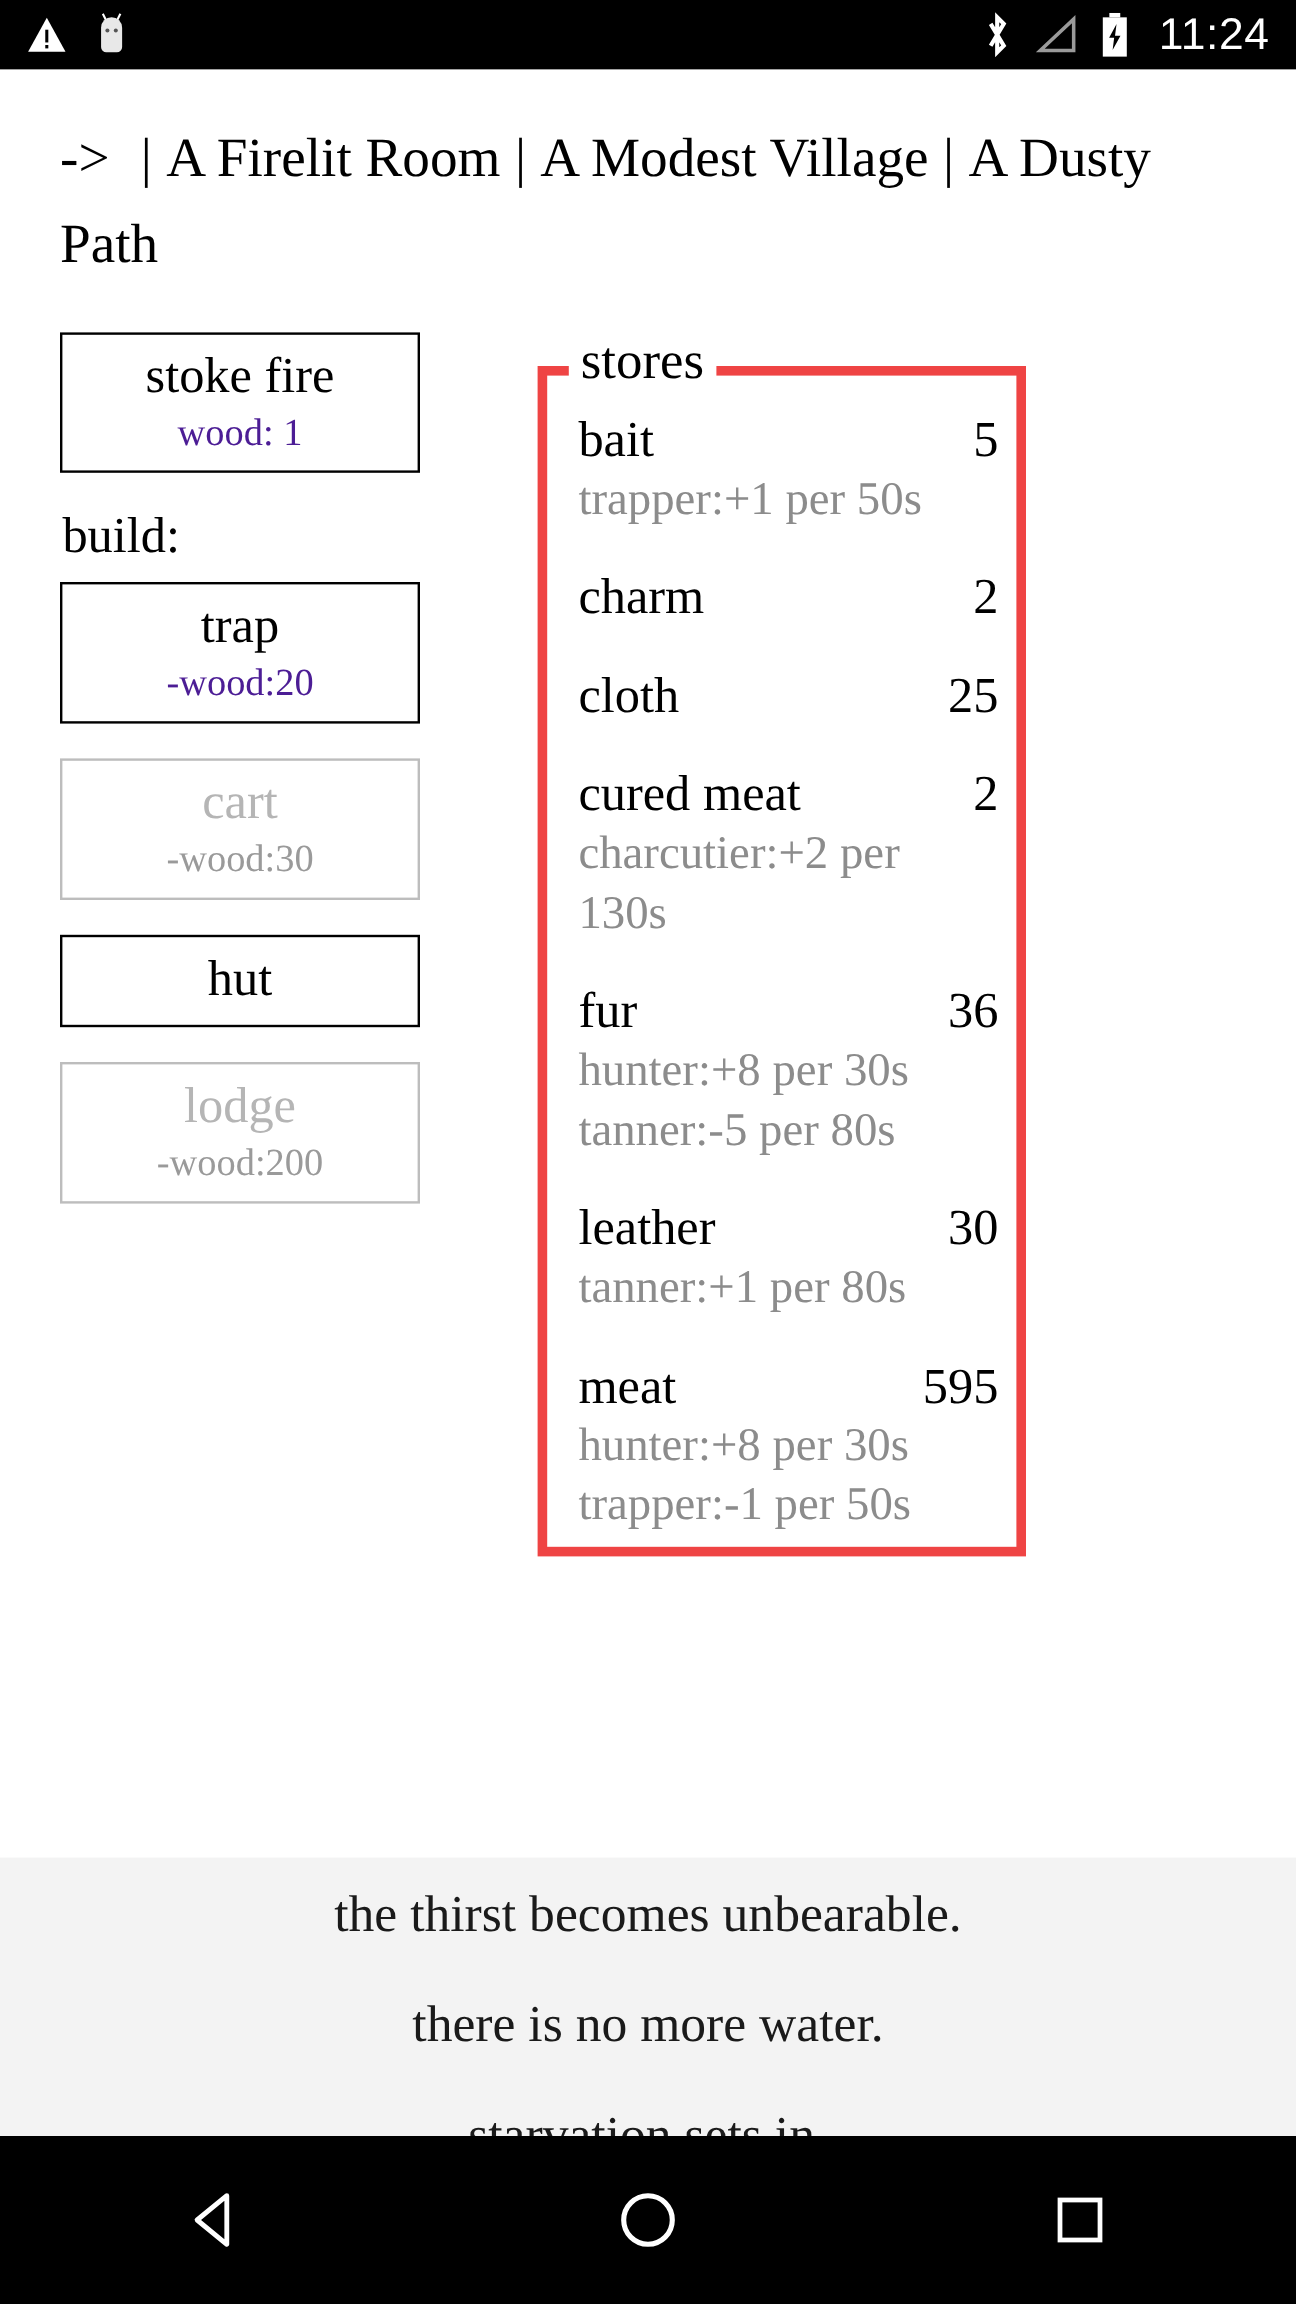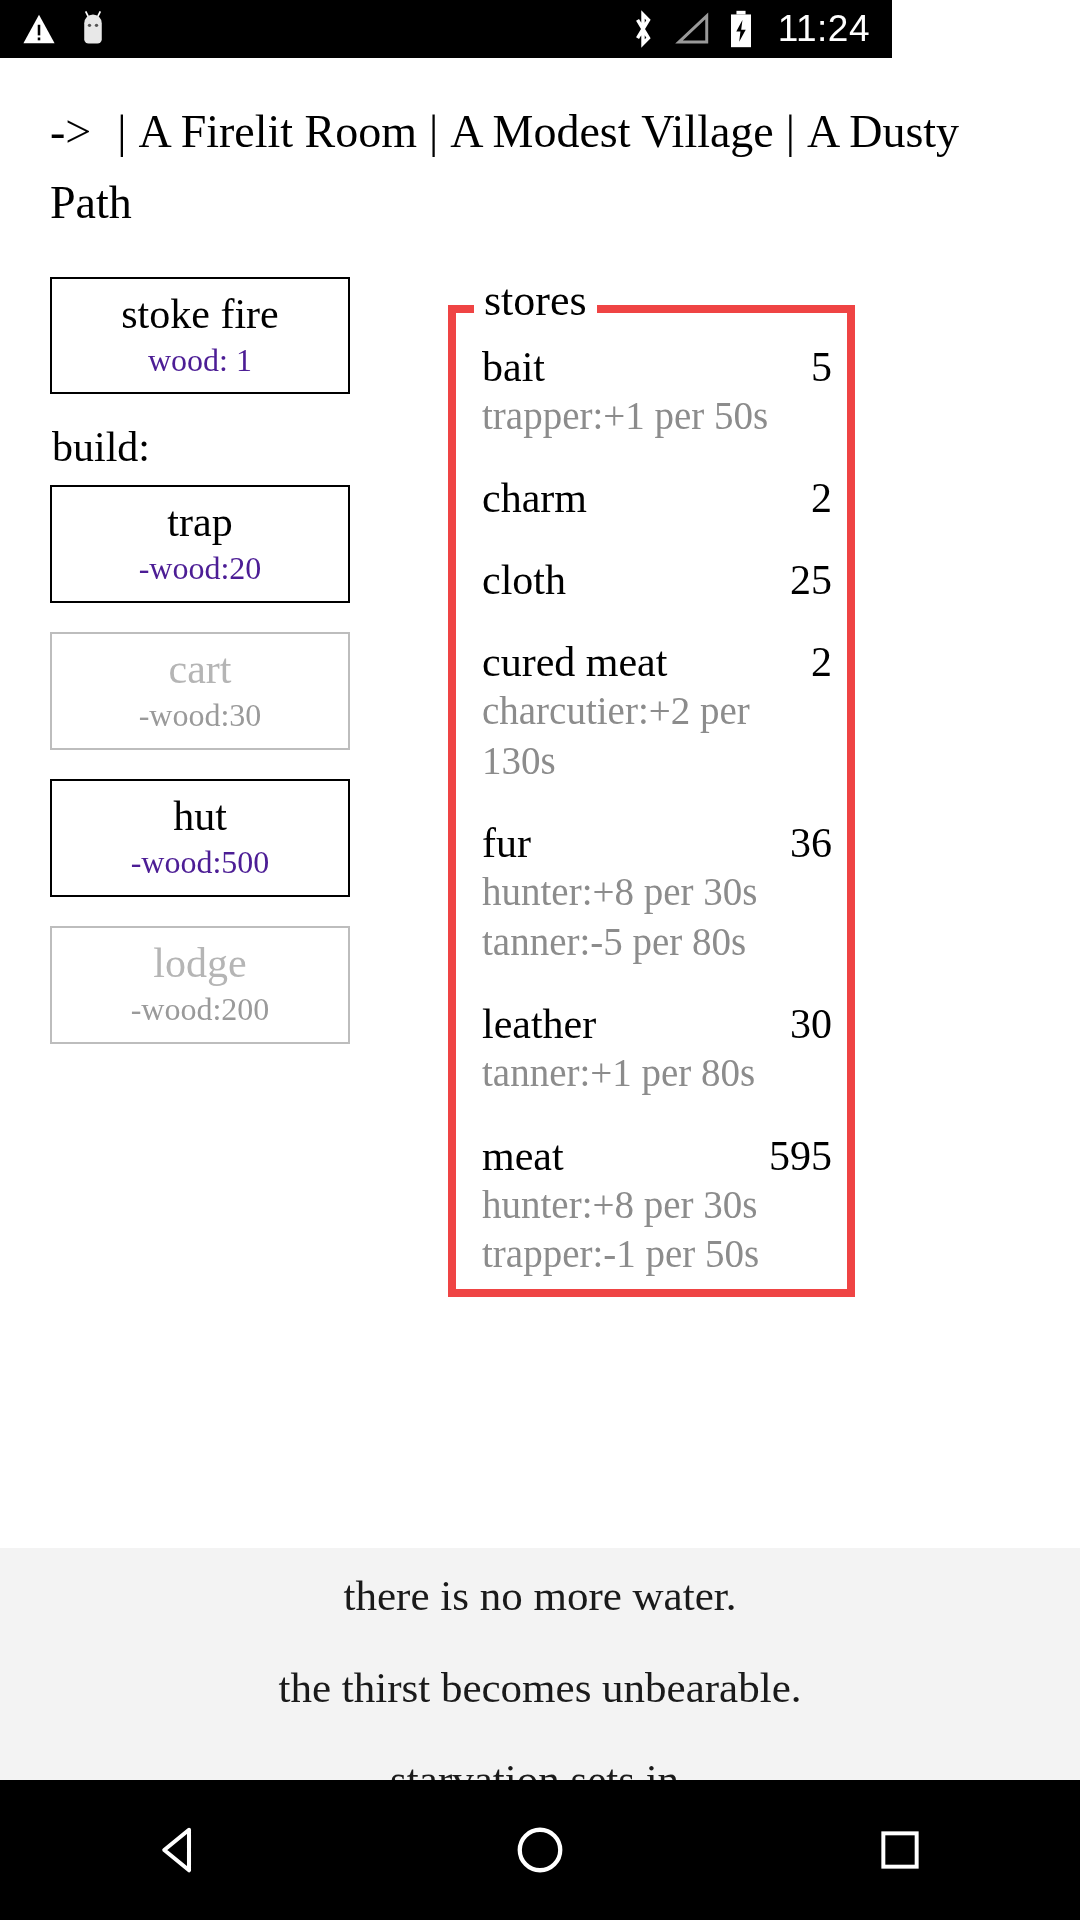--- a/index.html
+++ b/index.html
@@ -5,21 +5,21 @@
   * { margin:0; padding:0; box-sizing:border-box; }
   html, body {
     width:1080px; height:1920px;
     background:#fff;
     font-family:"Liberation Serif", "DejaVu Serif", serif;
     overflow:hidden;
   }
 
   
   .status-bar{
-    position:absolute; top:0; left:0; width:892px; height:58px;
+    position:absolute; top:0; left:0; width:1080px; height:58px;
     background:#000; color:#fff;
     display:flex; align-items:center; padding:0 22px;
   }
   .status-left{ display:flex; align-items:center; gap:22px; }
   .status-right{ margin-left:auto; display:flex; align-items:center; gap:18px; }
   .sb-time{
     font-family:"Liberation Sans","DejaVu Sans",sans-serif;
     font-size:37px; font-weight:400; color:#fff; letter-spacing:0.5px;
     margin-left:6px;
   }
@@ -171,21 +171,20 @@
         <span class="btn-cost">-wood:20</span>
       </div>
 
       <div class="btn disabled">
         <span class="btn-label">cart</span>
         <span class="btn-cost">-wood:30</span>
       </div>
 
       <div class="btn">
         <span class="btn-label">hut</span>
-        <span class="btn-cost">-wood:500</span>
       </div>
 
       <div class="btn disabled">
         <span class="btn-label">lodge</span>
         <span class="btn-cost">-wood:200</span>
       </div>
 
     </div>
 
     <div class="col-right">
@@ -247,22 +246,22 @@
           <div class="store-note">hunter:+8 per 30s</div>
           <div class="store-note">trapper:-1 per 50s</div>
         </div>
 
       </div>
     </div>
 
   </div>
 
   <div class="notify">
+    <div class="notify-line">the thirst becomes unbearable.</div>
     <div class="notify-line">there is no more water.</div>
-    <div class="notify-line">the thirst becomes unbearable.</div>
     <div class="notify-line">starvation sets in.</div>
     <div class="notify-line">a stranger arrives in the night.</div>
   </div>
 
 </div>
 
 <div class="nav-bar">
   <div class="nav-btn">
     <span>
       <svg class="icon-svg" width="54" height="54" viewBox="0 0 24 24">

